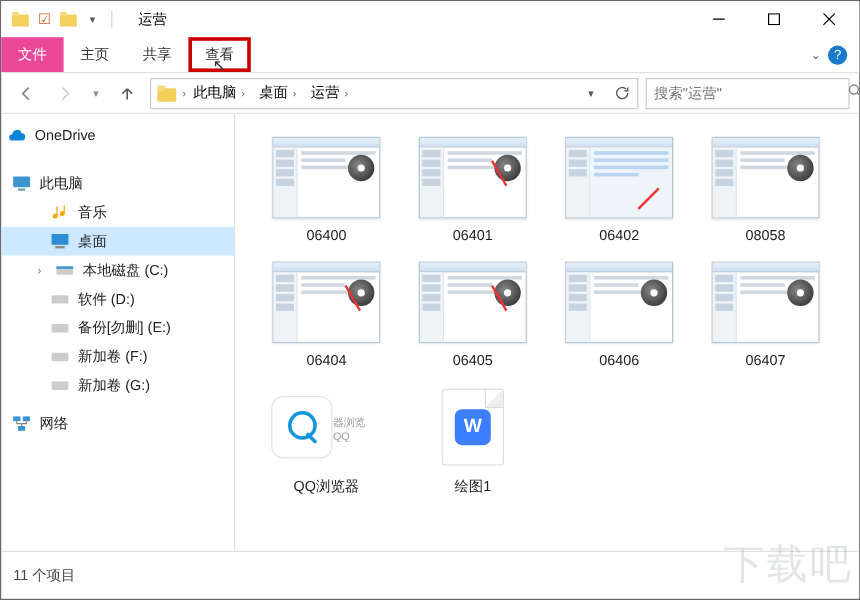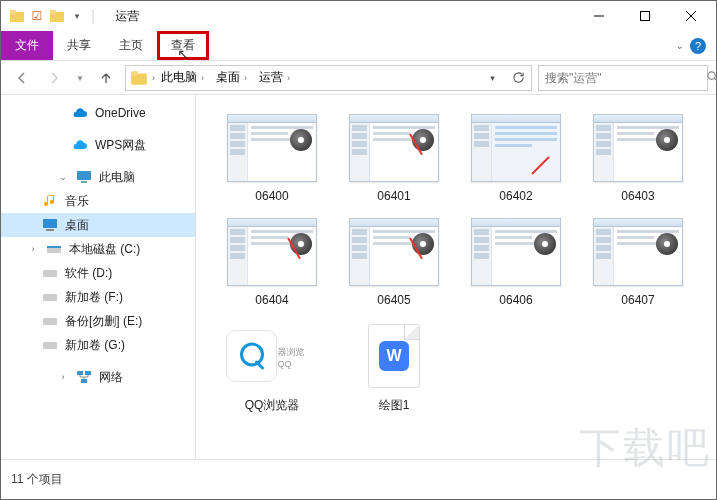--- a/index.html
+++ b/index.html
@@ -10,21 +10,21 @@
 .titlebar { height: 30px; display: flex; align-items: center; padding: 0 2px; background: #fff; }
 .titlebar .qat { display: flex; align-items: center; gap: 4px; padding: 0 6px; }
 .titlebar .qat-icon { width: 16px; height: 16px; display: flex; align-items: center; justify-content: center; font-size: 12px; }
 .titlebar .title { margin-left: 12px; font-size: 12px; color: #000; }
 .titlebar .spacer { flex: 1; }
 .winbtn { width: 46px; height: 30px; display: flex; align-items: center; justify-content: center; }
 .winbtn svg { width: 10px; height: 10px; }
 
 .ribbon-tabs { height: 30px; display: flex; align-items: stretch; border-bottom: 1px solid #e1e1e1; background: #fff; }
 .tab { padding: 0 14px; display: flex; align-items: center; font-size: 12px; color: #333; position: relative; }
-.tab.file-tab { background: #a21caf; color: #fff; }
+.tab.file-tab { background: #ec4899; color: #fff; }
 .tab.highlighted { outline: 3px solid #c00; outline-offset: -3px; }
 .ribbon-tabs .help { margin-left: auto; display: flex; align-items: center; gap: 6px; padding: 0 10px; }
 .chevron-expand { color: #666; font-size: 10px; }
 .help-icon { width: 16px; height: 16px; border-radius: 50%; background: #1979ca; color: #fff; font-size: 11px; display: flex; align-items: center; justify-content: center; }
 .cursor { position: absolute; left: 50%; bottom: -2px; transform: translateX(-50%); font-size: 14px; pointer-events: none; }
 
 .addrrow { height: 34px; display: flex; align-items: center; gap: 6px; padding: 3px 8px; border-bottom: 1px solid #e1e1e1; }
 .nav-btn { width: 26px; height: 26px; display: flex; align-items: center; justify-content: center; color: #888; border-radius: 2px; }
 .nav-btn.enabled { color: #444; }
 .addrbar { flex: 1; height: 26px; border: 1px solid #ccc; display: flex; align-items: center; background: #fff; }
@@ -33,21 +33,21 @@
 .crumb-sep { color: #666; font-size: 9px; }
 .addrbar .spacer { flex: 1; }
 .addrbar-btn { width: 26px; height: 100%; display: flex; align-items: center; justify-content: center; color: #555; border-left: 1px solid transparent; }
 .searchbox { width: 170px; height: 26px; border: 1px solid #ccc; display: flex; align-items: center; padding: 0 6px; gap: 6px; color: #888; }
 .searchbox input { border: none; outline: none; flex: 1; font-size: 12px; color: #888; background: transparent; }
 
 .body { flex: 1; display: flex; min-height: 0; }
 
 .sidebar { width: 195px; border-right: 1px solid #e1e1e1; overflow-y: auto; padding: 6px 0; }
 .side-item { display: flex; align-items: center; gap: 6px; padding: 3px 6px 3px 24px; font-size: 12px; color: #222; white-space: nowrap; }
-.side-item.level0 { padding-left: 22px; margin-left: 48px; }
+.side-item.level0 { padding-left: 4px; }
 .side-item.level1 { padding-left: 40px; }
 .side-item.selected { background: #cde8ff; }
 .side-item .exp { width: 12px; text-align: center; color: #666; font-size: 9px; margin-left: -14px; }
 
 .content { flex: 1; overflow: auto; padding: 18px 18px 6px 28px; }
 .grid { display: flex; flex-wrap: wrap; gap: 14px 26px; align-content: flex-start; }
 .item { width: 96px; display: flex; flex-direction: column; align-items: center; gap: 6px; }
 .item .thumb { width: 92px; height: 70px; display: flex; align-items: center; justify-content: center; }
 .item .label { font-size: 12px; color: #222; text-align: center; word-break: break-all; }
 
@@ -70,21 +70,21 @@
 .mini-disc::after { content: ""; position: absolute; inset: 8px; border-radius: 50%; background: #fff; }
 .mini-arrow-red { position: absolute; width: 24px; height: 2px; background: #e33; transform-origin: left center; }
 
 .qq-icon { width: 52px; height: 52px; border-radius: 10px; background: #fff; border: 1px solid #e3e3e3; display: flex; align-items: center; justify-content: center; }
 .qq-icon svg { width: 36px; height: 36px; }
 
 .wps-icon { width: 52px; height: 64px; background: #fff; border: 1px solid #dcdcdc; border-radius: 3px; display: flex; align-items: center; justify-content: center; position: relative; }
 .wps-icon::before { content: ""; position: absolute; top: 0; right: 0; width: 14px; height: 14px; background: linear-gradient(135deg,#fff 50%,#eee 50%); border-left: 1px solid #dcdcdc; border-bottom: 1px solid #dcdcdc; }
 .wps-badge { width: 30px; height: 30px; border-radius: 6px; background: #3d7eff; color: #fff; display: flex; align-items: center; justify-content: center; font-weight: bold; font-size: 16px; }
 
-.watermark { position: absolute; right: 6px; bottom: 24px; font-size: 42px; color: rgba(140,150,160,0.25); pointer-events: none; font-weight: 300; letter-spacing: 2px; margin-top: 32px; }
+.watermark { position: absolute; right: 6px; bottom: 6px; font-size: 34px; color: rgba(140,150,160,0.25); pointer-events: none; font-weight: 300; letter-spacing: 2px; margin-top: 32px; }
 
 
 .ico { display: inline-flex; width: 18px; height: 18px; align-items: center; justify-content: center; }
 </style>
 </head>
 <body>
 
 <div class="window">
 
   <div class="titlebar">
@@ -120,22 +120,22 @@
     <div class="winbtn">
         <svg viewBox="0 0 10 10">
           <line x1="0" y1="0" x2="10" y2="10" stroke="#000"></line>
           <line x1="10" y1="0" x2="0" y2="10" stroke="#000"></line>
         </svg>
       </div>
   </div>
 
   <div class="ribbon-tabs">
     <div class="tab file-tab">文件</div>
+    <div class="tab">主页</div>
     <div class="tab">共享</div>
-    <div class="tab">主页</div>
     <div class="tab highlighted">
       <span>查看</span>
       <span class="cursor">↖</span>
     </div>
     <div class="help">
       <span class="chevron-expand">⌄</span>
       <span class="help-icon">?</span>
     </div>
   </div>
 
@@ -202,28 +202,20 @@
     <div class="sidebar">
       <div class="side-item level0">
         <span class="ico">
             <svg viewBox="0 0 18 18">
               <path d="M5 13h8a3 3 0 0 0 0-6 4 4 0 0 0-7.8 1A2.5 2.5 0 0 0 5 13z" fill="#0a84d8"></path>
             </svg>
           </span>
         <span>OneDrive</span>
       </div>
       <div style="height:8px"></div>
-      <div class="side-item level0">
-        <span class="ico">
-            <svg viewBox="0 0 18 18">
-              <path d="M5 13h8a3 3 0 0 0 0-6 4 4 0 0 0-7.8 1A2.5 2.5 0 0 0 5 13z" fill="#1aa3ff"></path>
-            </svg>
-          </span>
-        <span>WPS网盘</span>
-      </div>
       <div style="height:8px"></div>
       <div class="side-item level0">
         <span class="exp">⌄</span>
         <span class="ico">
             <svg viewBox="0 0 18 18">
               <rect x="2" y="3" width="14" height="9" rx="1" fill="#3a94d0"></rect>
               <rect x="6" y="13" width="6" height="2" fill="#6aa"></rect>
             </svg>
           </span>
         <span>此电脑</span>
@@ -262,29 +254,29 @@
             </svg>
           </span>
           <span>软件 (D:)</span>
         </div>
       <div class="side-item level1">
           <span class="ico">
             <svg viewBox="0 0 18 18">
               <rect x="2" y="6" width="14" height="7" rx="1" fill="#ccc"></rect>
             </svg>
           </span>
+          <span>备份[勿删] (E:)</span>
+        </div>
+      <div class="side-item level1">
+          <span class="ico">
+            <svg viewBox="0 0 18 18">
+              <rect x="2" y="6" width="14" height="7" rx="1" fill="#ccc"></rect>
+            </svg>
+          </span>
           <span>新加卷 (F:)</span>
-        </div>
-      <div class="side-item level1">
-          <span class="ico">
-            <svg viewBox="0 0 18 18">
-              <rect x="2" y="6" width="14" height="7" rx="1" fill="#ccc"></rect>
-            </svg>
-          </span>
-          <span>备份[勿删] (E:)</span>
         </div>
       <div class="side-item level1">
           <span class="ico">
             <svg viewBox="0 0 18 18">
               <rect x="2" y="6" width="14" height="7" rx="1" fill="#ccc"></rect>
             </svg>
           </span>
           <span>新加卷 (G:)</span>
         </div>
       <div style="height:8px"></div>
@@ -384,21 +376,21 @@
                   </div>
                   <div class="mini-main">
                     <div class="mini-disc"></div>
                     <div class="mini-line"></div>
                     <div class="mini-line" style="width:60%"></div>
                     <div class="mini-line" style="width:70%"></div>
                   </div>
                 </div>
               </div>
             </div>
-       <div class="label">06403</div>
+       <div class="label">08058</div>
      </div>
           <div class="item">
        <div class="thumb">
               <div class="mini-window">
                 <div class="mini-tb"></div>
                 <div class="mini-body">
                   <div class="mini-side">
                     <div></div>
                     <div></div>
                     <div></div>

